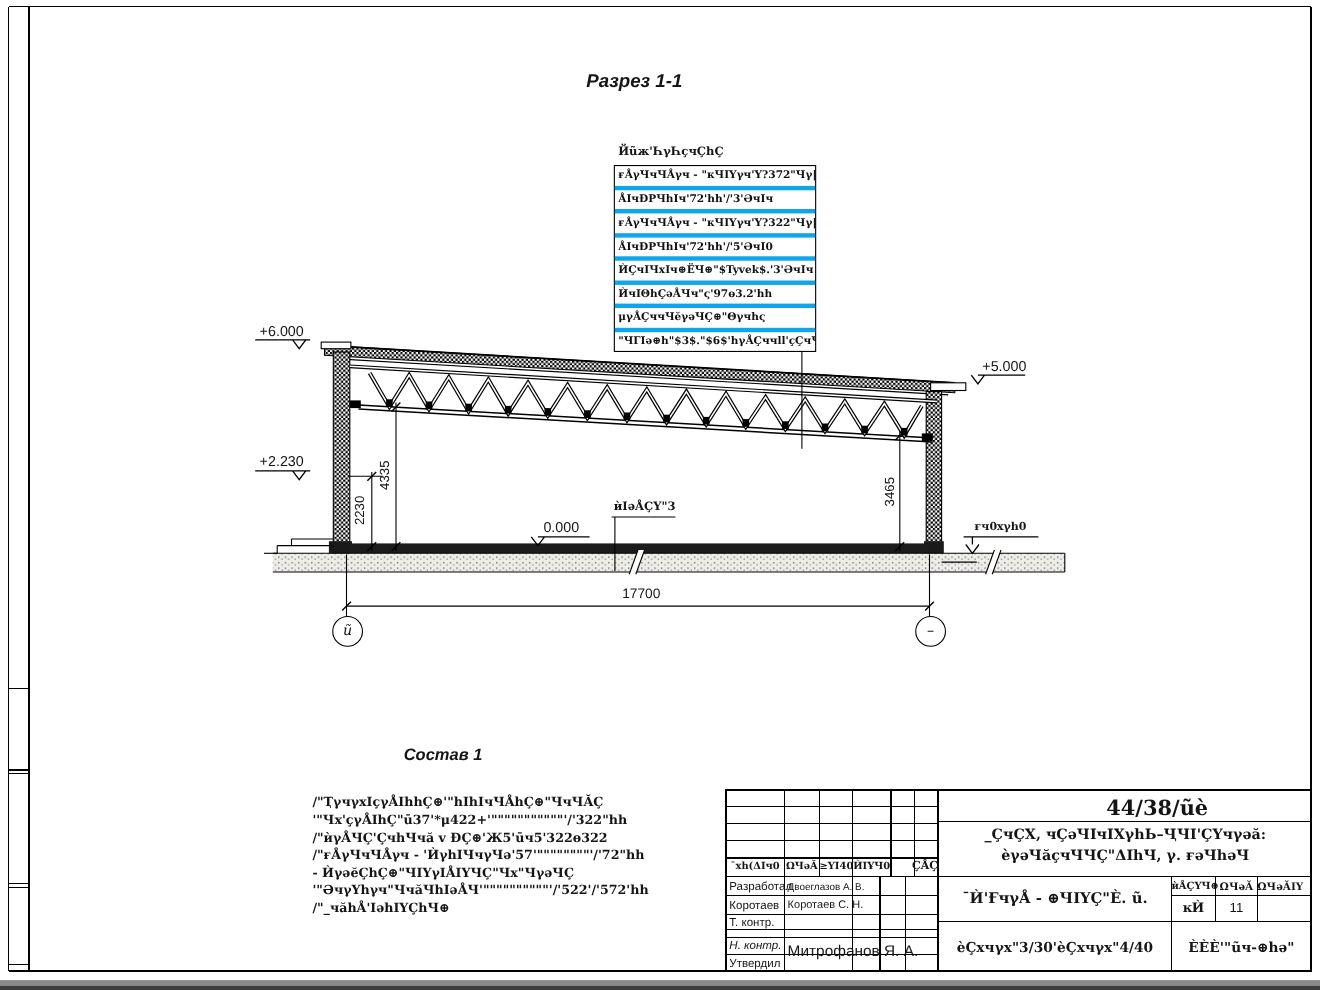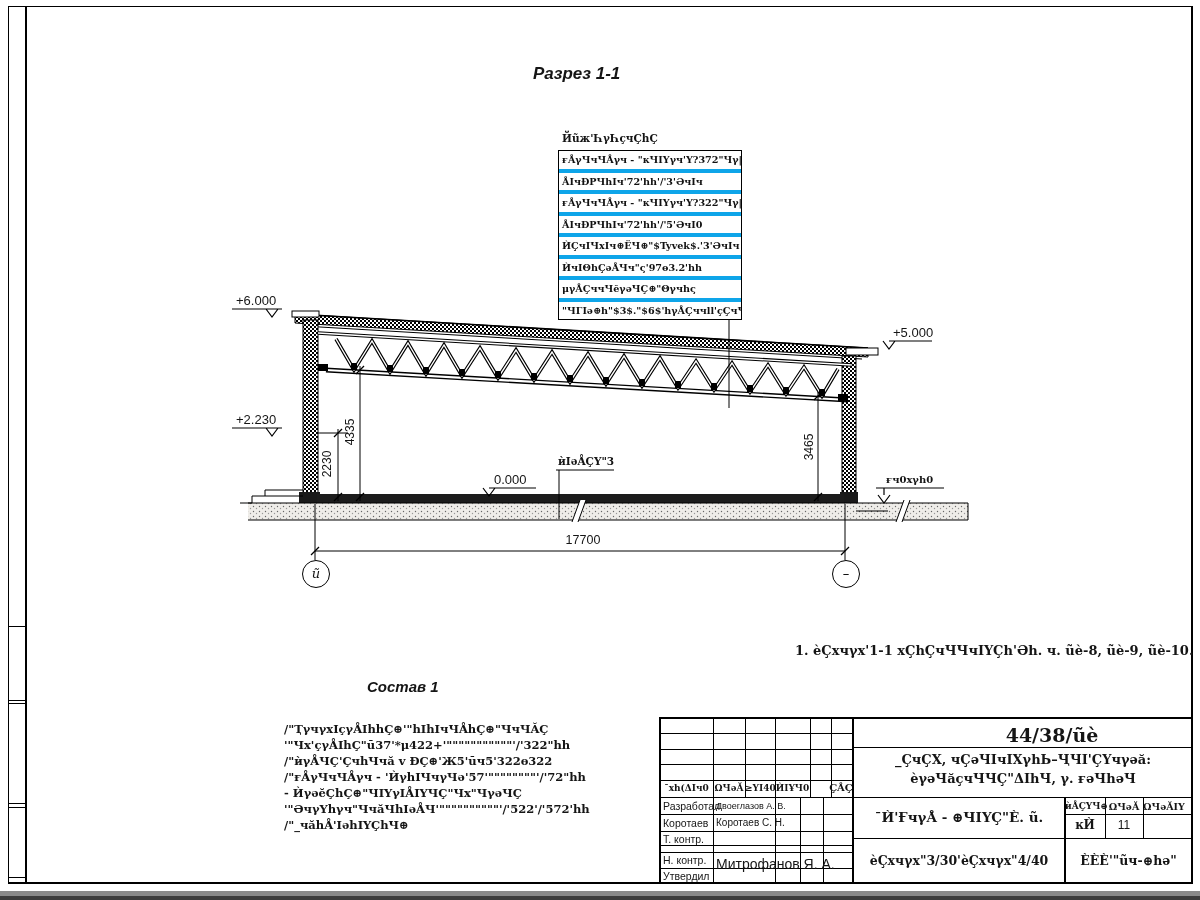--- a/index.html
+++ b/index.html
@@ -213,42 +213,41 @@
   <div class="t vtext" style="left:307px;top:457px;width:40px;font-size:12px;">2230</div>
   <div class="t vtext" style="left:330px;top:425px;width:40px;font-size:12px;">4335</div>
   <div class="t vtext" style="left:789px;top:440px;width:40px;font-size:12px;">3465</div>
   <div class="t ctr" style="left:553px;top:533px;width:60px;font-size:12.5px;">17700</div>
 
   <div class="t ser" style="left:558px;top:455px;font-size:10.5px;">ѝIәÅÇY"3</div>
 
   <div class="bubble" style="left:302px;top:560px;">ũ</div>
   <div class="bubble" style="left:832px;top:560px;">–</div>
 
-  <div class="t ser" style="left:795px;top:643px;font-size:13px;font-weight:600;">1. èÇхчγх'1-1 хÇhÇчЧЧчIYÇh'Әh. ч. ũè-8, ũè-9, ũè-10.</div>
 
   <div class="t underl" style="left:367px;top:678px;font-size:15px;font-style:italic;font-weight:600;">Состав 1</div>
   <div class="t ser" style="left:284px;top:722px;font-size:11.5px;">/"ҬγчγхIçγÅIhhÇ⊕'"hIhIчЧÅhÇ⊕"ЧчЧĂÇ</div>
   <div class="t ser" style="left:284px;top:738px;font-size:11.5px;">'"Чх'çγÅIhÇ"ū37'*μ422+'"""""""""""'/'322"hh</div>
   <div class="t ser" style="left:284px;top:754px;font-size:11.5px;">/"ѝγÅЧÇ'ÇчhЧчă v ÐÇ⊕'Ж5'ūч5'322ө322</div>
   <div class="t ser" style="left:284px;top:770px;font-size:11.5px;">/"ғÅγЧчЧÅγч - 'ЍγhIЧчγЧә'57'""""""""'/'72"hh</div>
   <div class="t ser" style="left:284px;top:786px;font-size:11.5px;">- ЍγәĕÇhÇ⊕"ЧIYγIÅIYЧÇ"Чх"ЧγәЧÇ</div>
   <div class="t ser" style="left:284px;top:802px;font-size:11.5px;">'"ӘчγYhγч"ЧчăЧhIәÅЧ'""""""""""'/'522'/'572'hh</div>
   <div class="t ser" style="left:284px;top:818px;font-size:11.5px;">/"_чăhÅ'IәhIYÇhЧ⊕</div>
 
   <div>
     <div class="t ser ctr" style="left:660px;top:783px;width:53px;font-size:9px;">¯хh(ΔIч0</div>
     <div class="t ser ctr" style="left:713px;top:783px;width:32px;font-size:9px;">ΩЧәĂ</div>
     <div class="t ser ctr" style="left:745px;top:783px;width:30px;font-size:9px;">≥YI40</div>
     <div class="t ser ctr" style="left:775px;top:783px;width:35px;font-size:9px;">ЍIҰЧ0</div>
     <div class="t ser ctr" style="left:829px;top:782px;width:24px;font-size:10px;">ÇÅÇ</div>
 
     <div class="t" style="left:663px;top:800px;font-size:10.5px;">Разработал</div>
     <div class="t" style="left:663px;top:817px;font-size:10.5px;">Коротаев</div>
     <div class="t" style="left:663px;top:833px;font-size:10.5px;">Т. контр.</div>
-    <div class="t" style="left:663px;top:854px;font-size:10.5px;">Н. контр.</div>
+    <div class="t" style="left:663px;top:854px;font-size:10.5px;font-style:italic;">Н. контр.</div>
     <div class="t" style="left:663px;top:870px;font-size:10.5px;">Утвердил</div>
 
     <div class="t" style="left:716px;top:801px;font-size:9px;">Двоеглазов А. В.</div>
     <div class="t" style="left:716px;top:817px;font-size:10px;">Коротаев С. Н.</div>
     <div class="t" style="left:716px;top:856px;font-size:14px;">Митрофанов Я. А.</div>
 
     <div class="t ser ctr" style="left:853px;top:724px;width:398px;font-size:19px;">44/38/ũè</div>
     <div class="t ser ctr" style="left:858px;top:752px;width:330px;font-size:13px;">_ÇчÇХ, чÇәЧIчIХγhЬ–ҶЧI'ÇYчγәă:</div>
     <div class="t ser ctr" style="left:858px;top:771px;width:330px;font-size:13px;">èγәЧăçчЧЧÇ"ΔIhЧ, γ. ғәЧhәЧ</div>
     <div class="t ser ctr" style="left:853px;top:809px;width:212px;font-size:13.5px;">¯Ѝ'ҒчγÅ - ⊕ЧIYÇ"È. ũ.</div>

